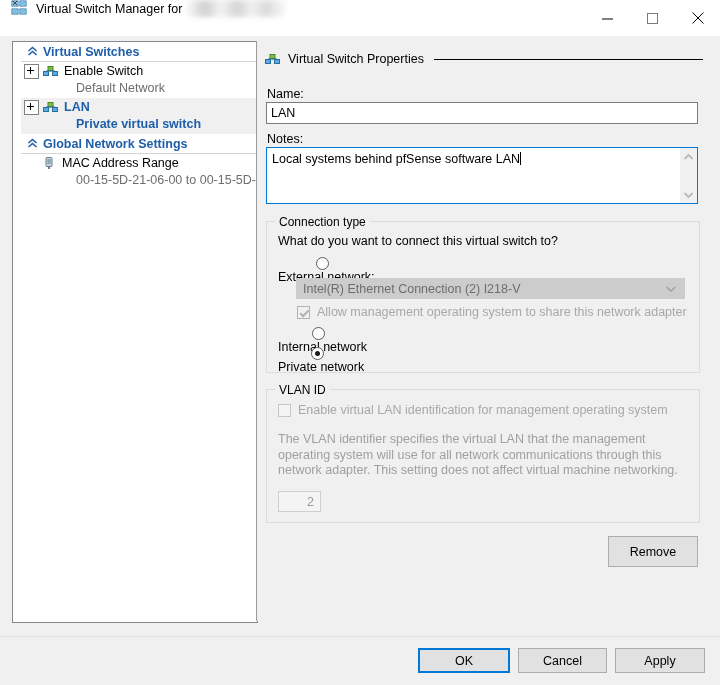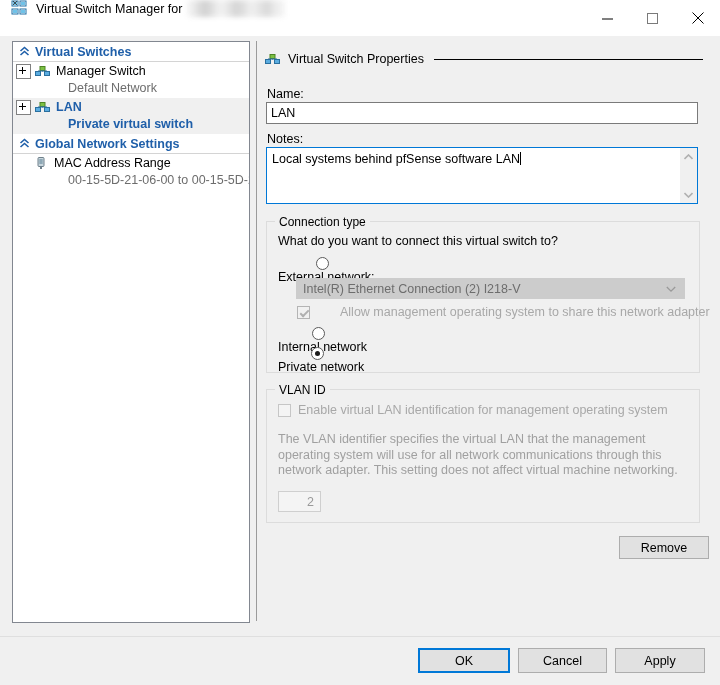--- a/index.html
+++ b/index.html
@@ -76,20 +76,21 @@
 
   
   .left-pane {
     position: absolute;
     left: 12px; top: 5px;
     width: 236px;
     height: 580px;
     background: #ffffff;
     border: 1px solid #828790;
     overflow: hidden;
+    padding-left: 8px;
   }
   .tree { padding: 0; }
   .tree-group {
     display: flex;
     align-items: center;
     height: 19px;
     padding-left: 3px;
     border-bottom: 1px solid #d4d4d4;
   }
   .tree-group .chev {
@@ -427,21 +428,21 @@
       <div class="tree-row">
         <span class="expander"></span>
         <span class="tree-icon">
           <svg width="16" height="16" viewBox="0 0 16 16">
             <rect x="0.5" y="8.5" width="5" height="4" fill="#5aace0" stroke="#2a6f9e"></rect>
             <rect x="9.5" y="8.5" width="5" height="4" fill="#5aace0" stroke="#2a6f9e"></rect>
             <rect x="5" y="3.5" width="5" height="4" fill="#7cc043" stroke="#4c8424"></rect>
             <path d="M7.5 7.5 L7.5 8.5 M3 8.5 L3 8 L12 8 L12 8.5" fill="none" stroke="#2a6f9e" stroke-width="1"></path>
           </svg>
         </span>
-        <span class="tree-label">Manager Switch</span>
+        <span class="tree-label">Enable Switch</span>
       </div>
       <div class="tree-sub">Default Network</div>
 
       <div class="tree-row selected">
         <span class="expander"></span>
         <span class="tree-icon">
           <svg width="16" height="16" viewBox="0 0 16 16">
             <rect x="0.5" y="8.5" width="5" height="4" fill="#5aace0" stroke="#2a6f9e"></rect>
             <rect x="9.5" y="8.5" width="5" height="4" fill="#5aace0" stroke="#2a6f9e"></rect>
             <rect x="5" y="3.5" width="5" height="4" fill="#7cc043" stroke="#4c8424"></rect>
@@ -525,21 +526,21 @@
 
       <div class="select" style="left:29px; top:56px; width:389px; height:21px;">
         <span>Intel(R) Ethernet Connection (2) I218-V</span>
         <span class="caret-down">
           <svg width="10" height="7" viewBox="0 0 10 7">
               <path d="M0.8 1 L5 5.2 L9.2 1" fill="none" stroke="#9a9a9a" stroke-width="1.3"></path>
             </svg>
         </span>
       </div>
 
-      <div class="checkrow" style="left:30px; top:83px;gap:23px;">
+      <div class="checkrow" style="left:30px; top:83px;">
         <span class="checkbox checked-dim"></span>
         <span class="check-label">Allow management operating system to share this network adapter</span>
       </div>
 
       <div class="radio-row" style="left:11px; top:105px;">
         <span class="radio"></span>
         <span class="radio-label">Internal network</span>
       </div>
 
       <div class="radio-row" style="left:11px; top:125px;">
@@ -554,21 +555,21 @@
       <div class="checkrow" style="left:11px; top:13px;">
         <span class="checkbox plain"></span>
         <span class="check-label">Enable virtual LAN identification for management operating system</span>
       </div>
 
       <div class="vlan-desc" style="left:11px; top:42px;">The VLAN identifier specifies the virtual LAN that the management operating system will use for all network communications through this network adapter. This setting does not affect virtual machine networking.</div>
 
       <div class="spinbox" style="left:11px; top:101px; width:43px; height:21px;">2</div>
     </div>
 
-    <div class="btn" style="left:362px; top:495px; width:90px; height:23px;">Remove</div>
+    <div class="btn" style="left:351px; top:495px; width:90px; height:31px;">Remove</div>
 
   </div>
 </div>
 
 <div class="footer-sep"></div>
 <div class="footer">
   <div class="btn default" style="left:418px; top:11px; width:92px; height:25px;">OK</div>
   <div class="btn" style="left:518px; top:11px; width:89px; height:25px;">Cancel</div>
   <div class="btn" style="left:615px; top:11px; width:90px; height:25px;">Apply</div>
 </div>

